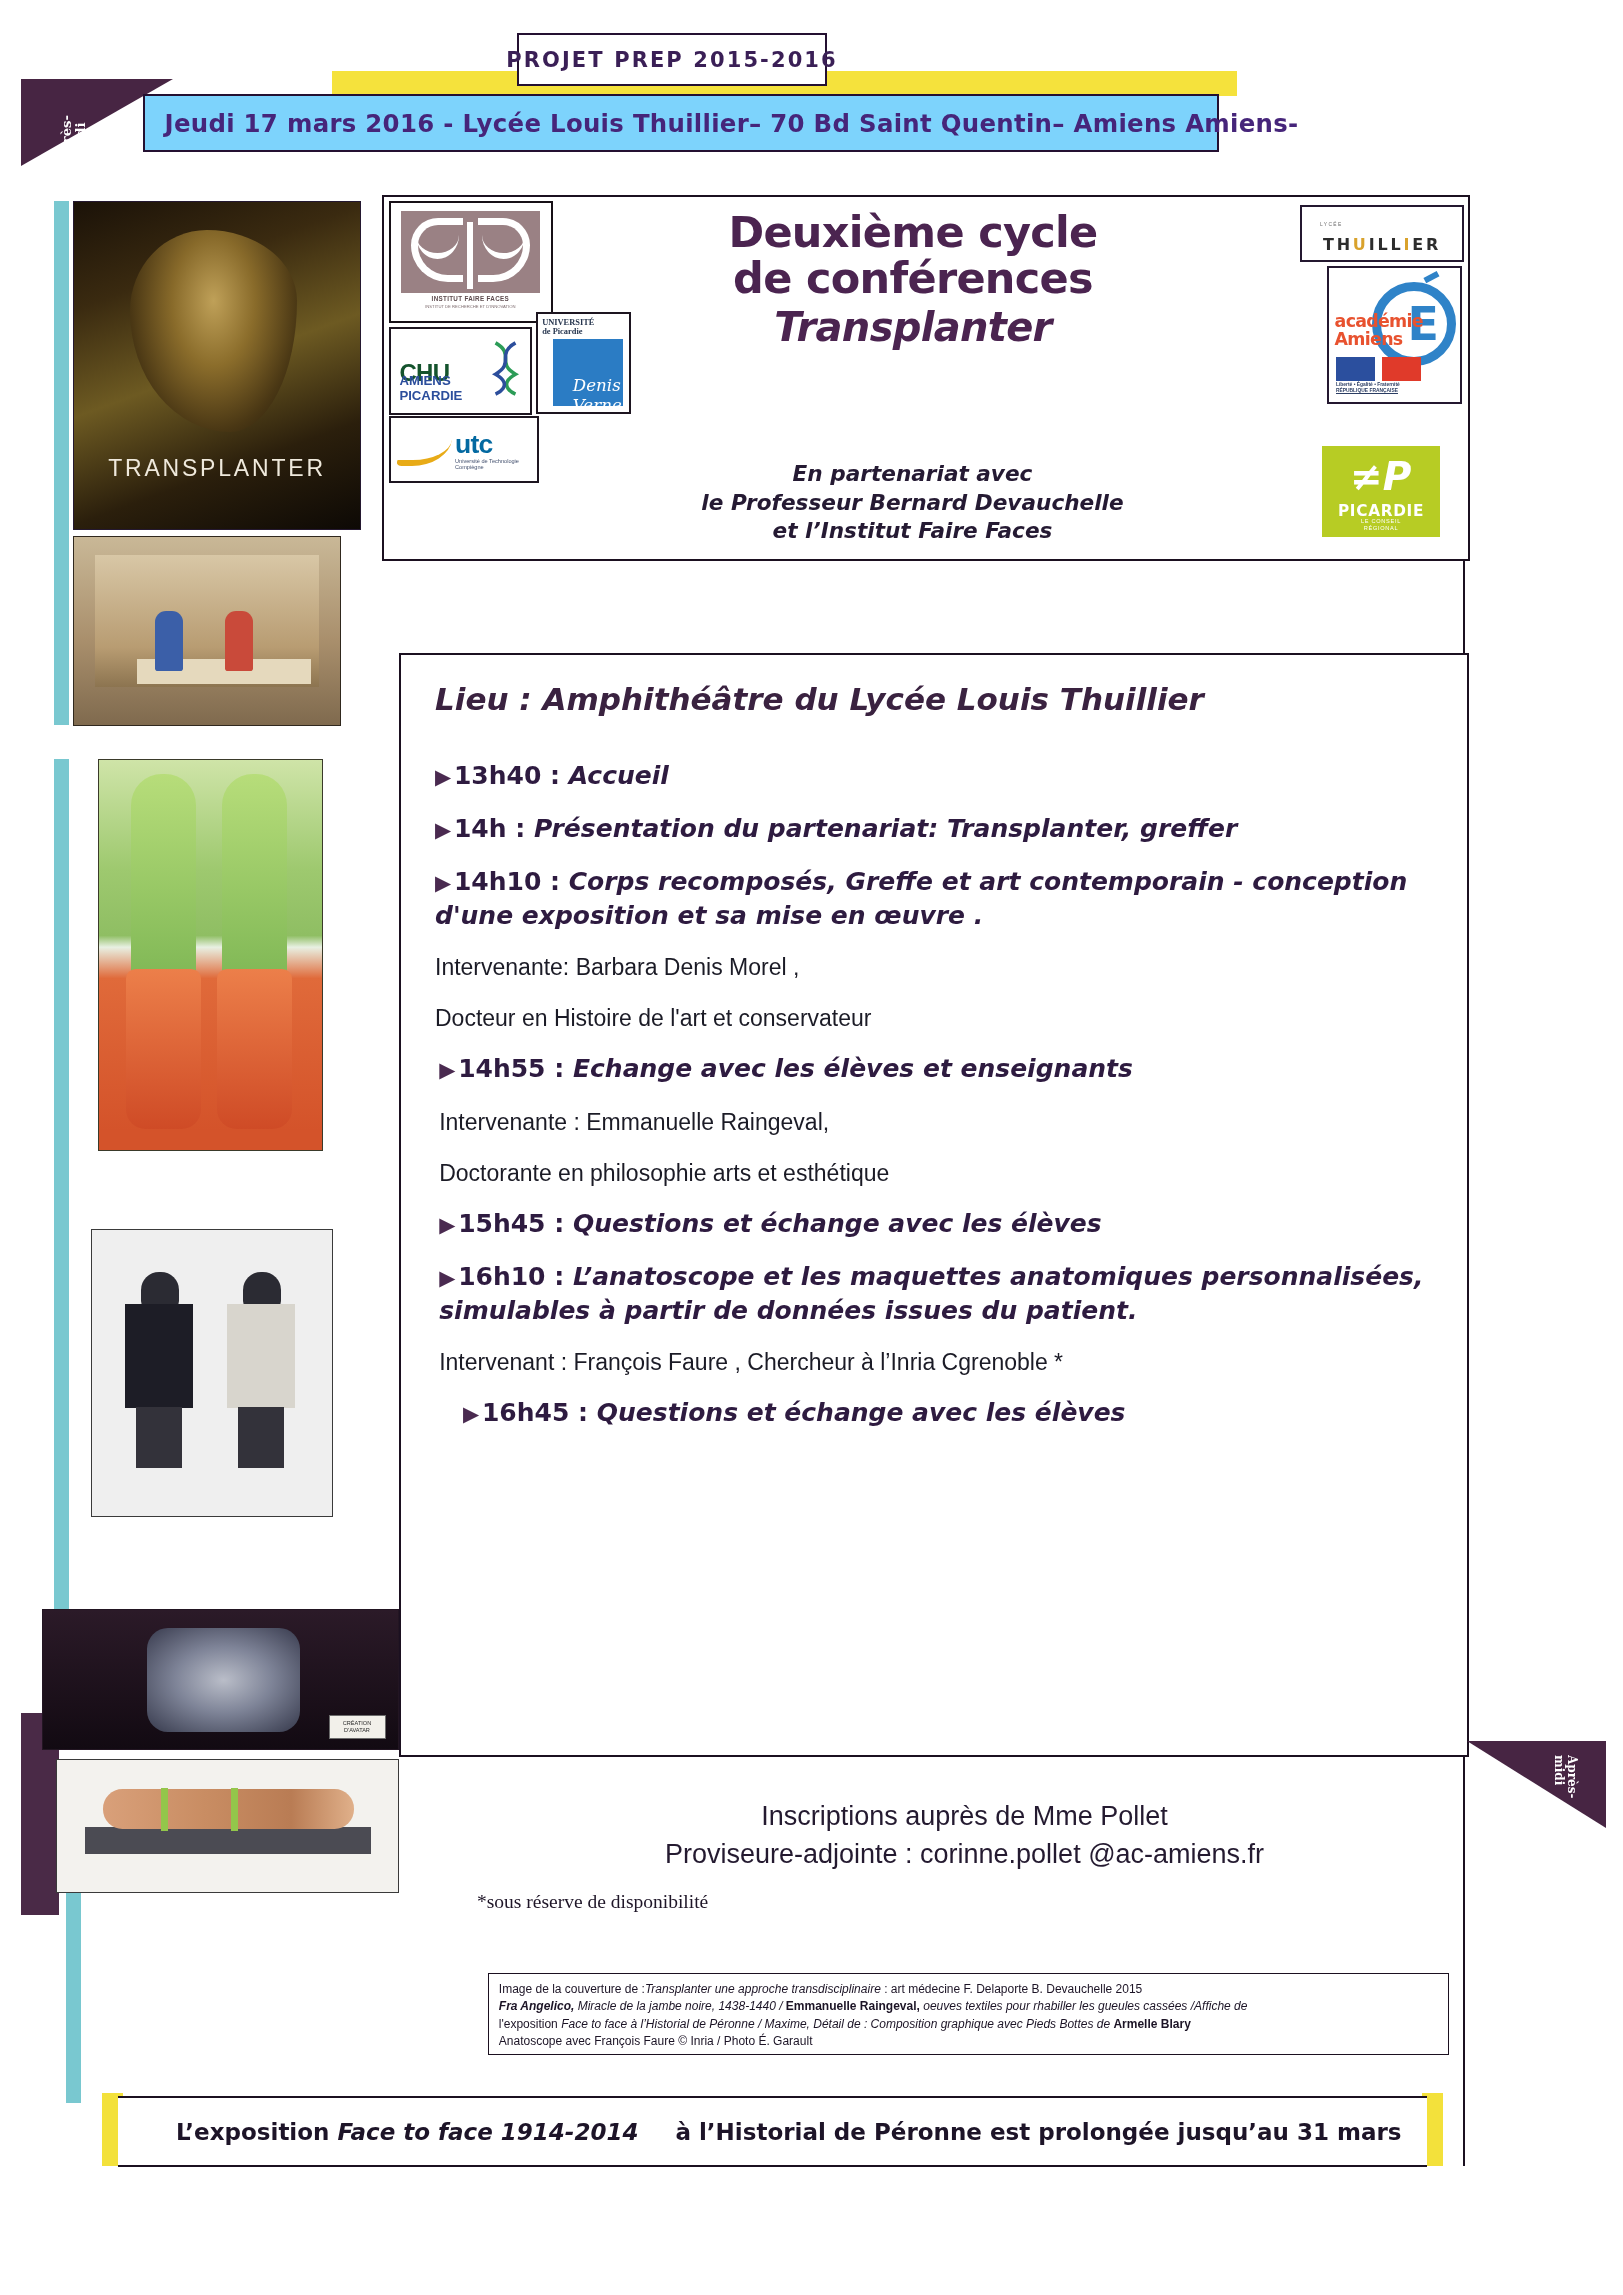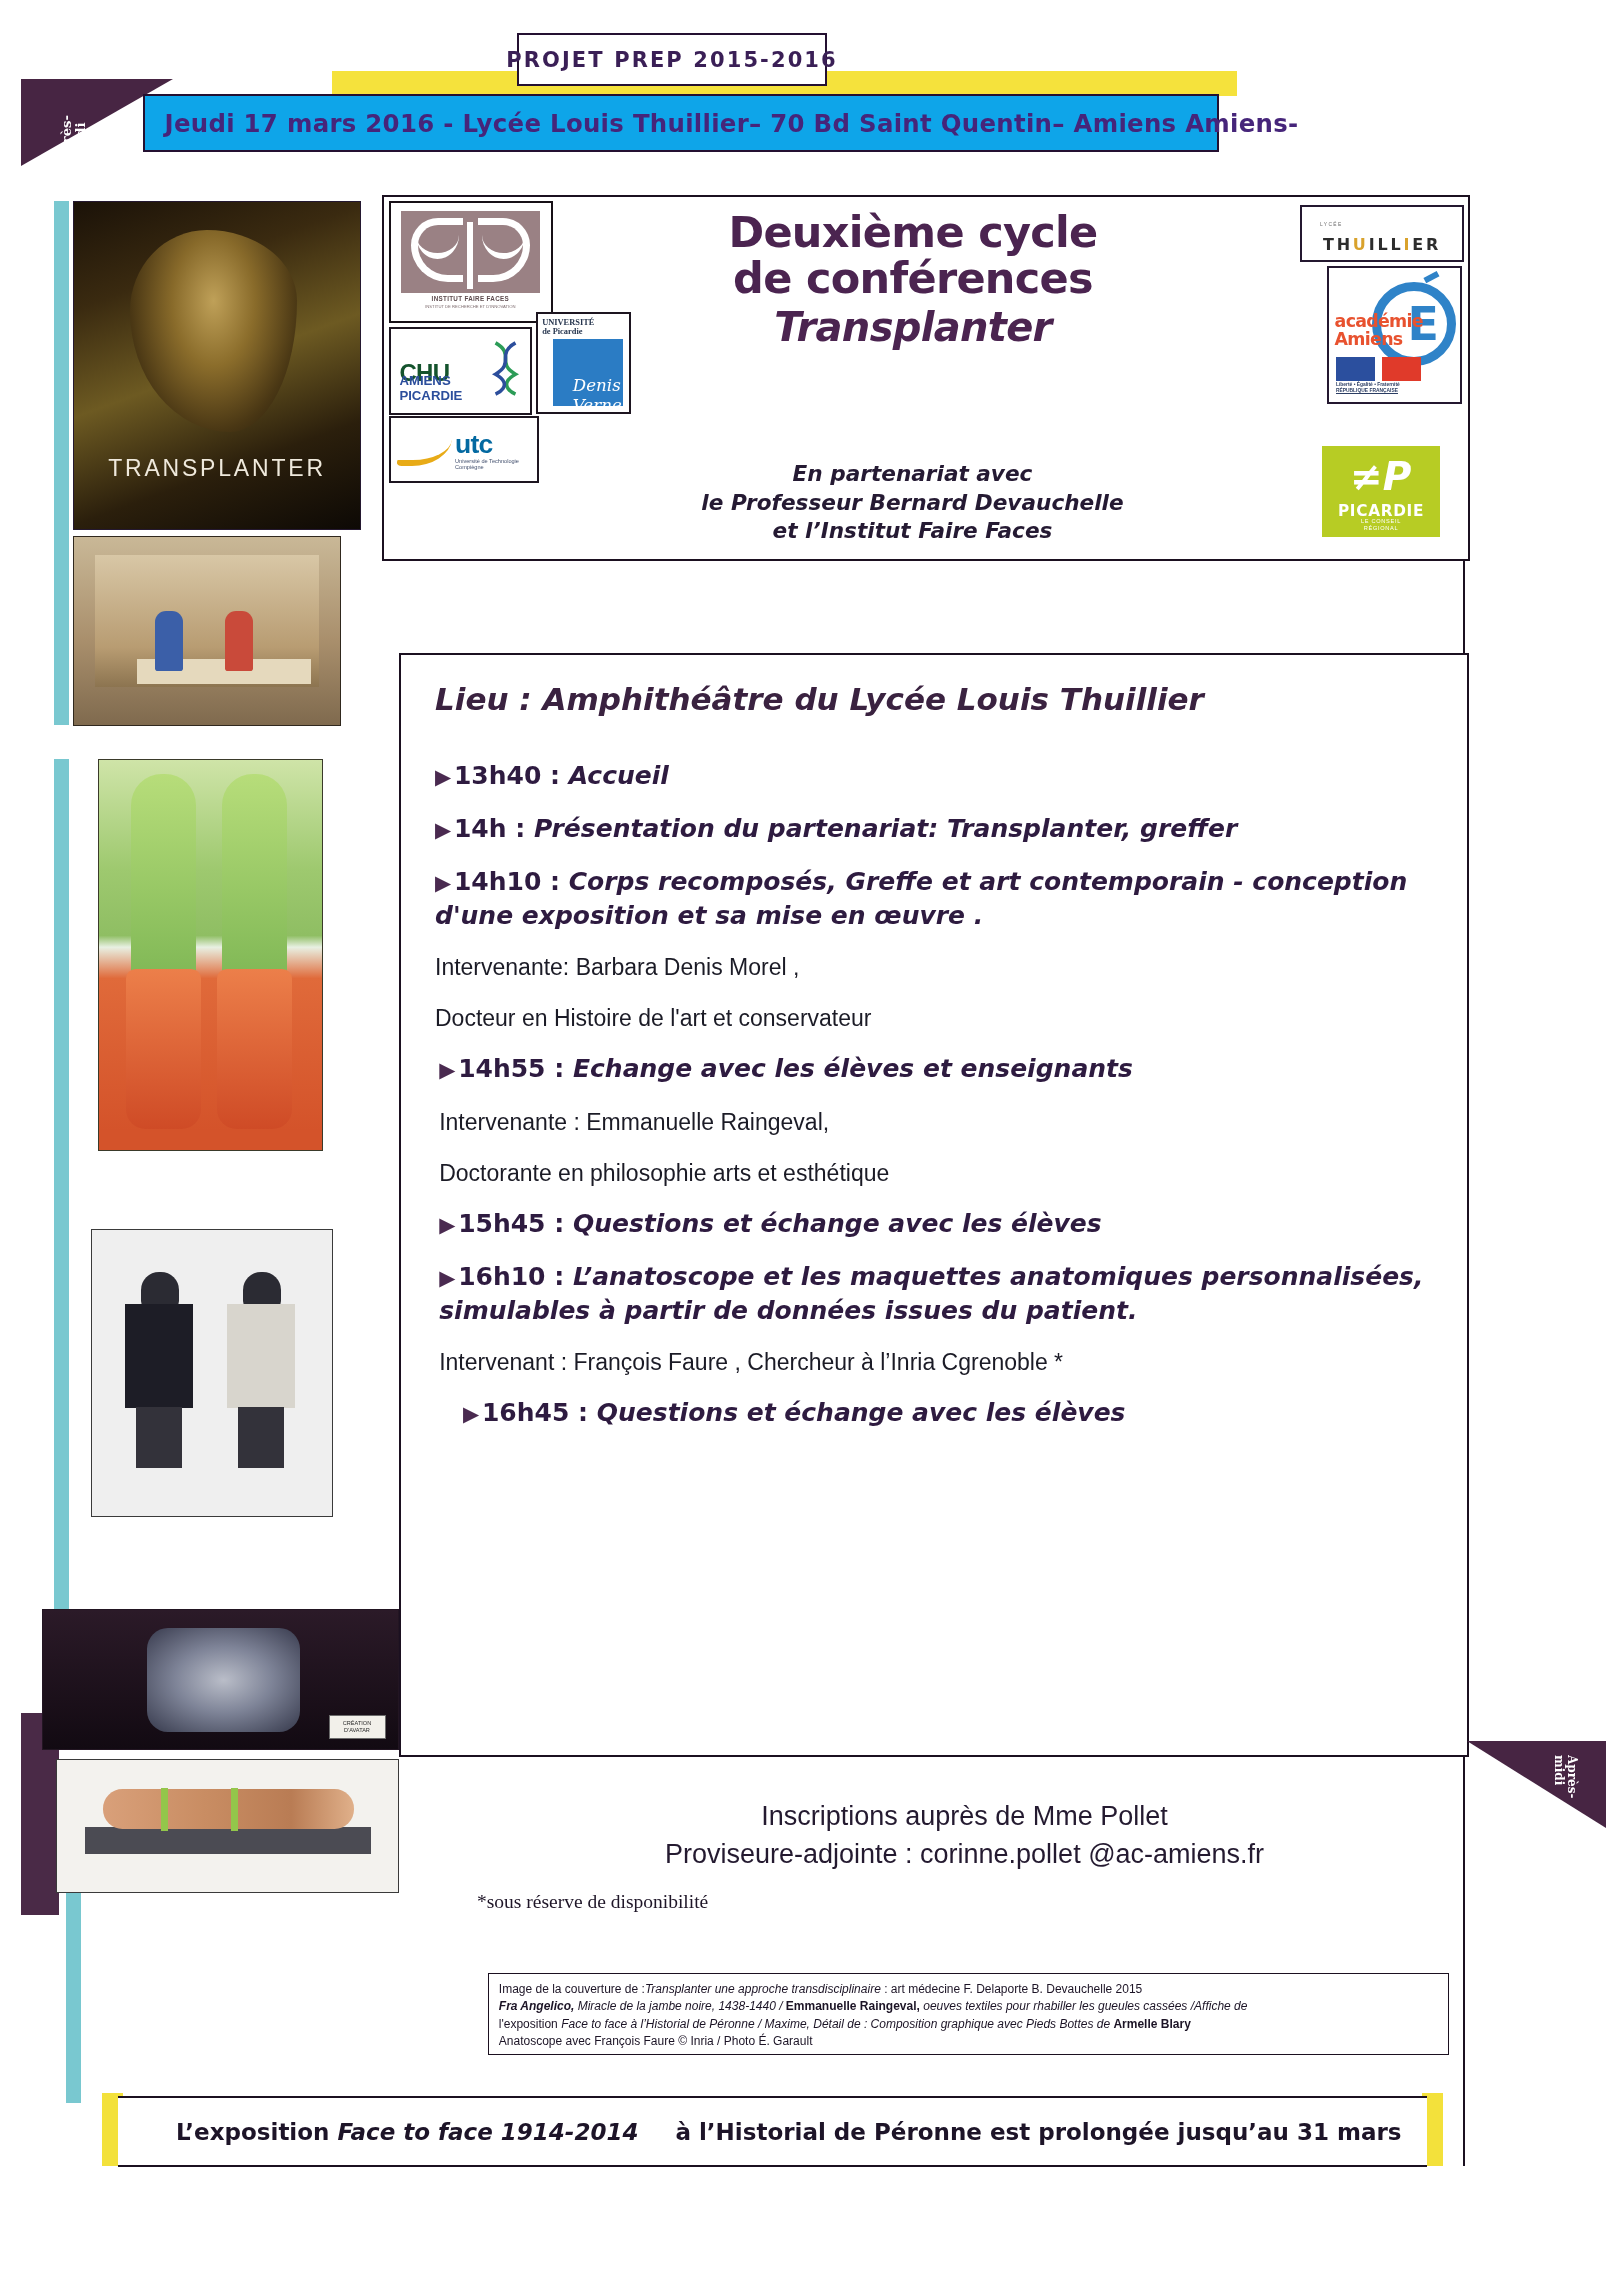--- a/index.html
+++ b/index.html
@@ -38,21 +38,21 @@
   #yellow-top {
     left: 332px; top: 71px; width: 905px; height: 25px;
     background: #f5e23c;
     z-index: 20;
   }
 
   
   #date-bar {
     left: 143px; top: 94px; width: 1072px; height: 54px;
     border: 2.1px solid #241031;
-    background: #0ea5e9;
+    background: #7dd3fc;
     display: flex; align-items: center;
     z-index: 30;
   }
   #date-bar span {
     font-family: "DejaVu Sans", sans-serif;
     font-weight: bold;
     font-size: 24.4px;
     color: #46257a;
     padding-left: 19.5px;
     white-space: nowrap;

